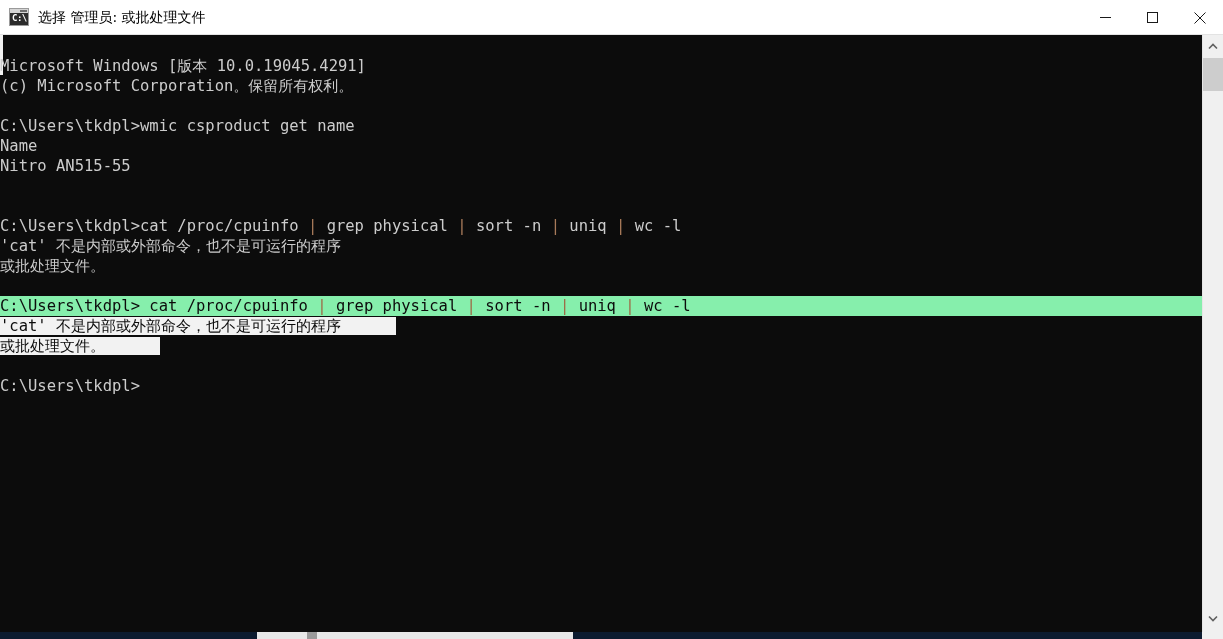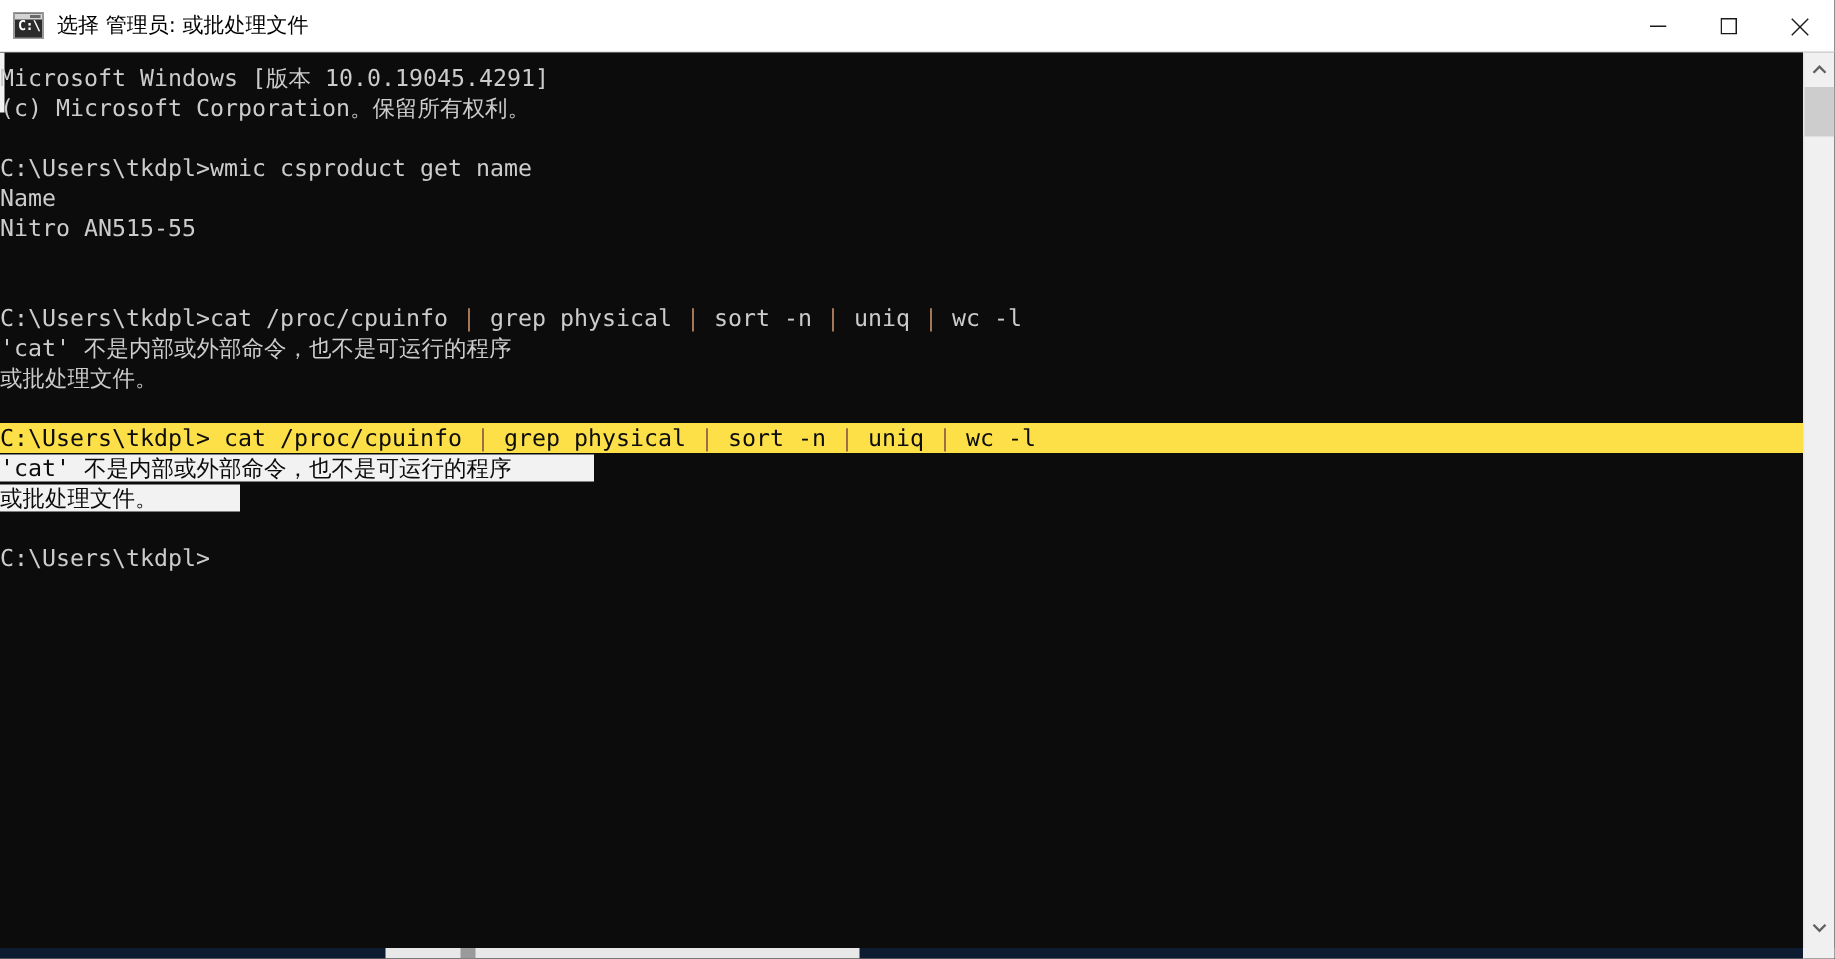--- a/index.html
+++ b/index.html
@@ -100,38 +100,38 @@
     left: 0;
     top: 35px;
     width: 1202px;
     height: 597px;
     background: #0c0c0c;
     overflow: hidden;
   }
   .screen {
     position: absolute;
     left: 0;
-    top: 7px;
+    top: 21px;
     width: 1202px;
     font-family: "DejaVu Sans Mono", "Liberation Mono", monospace;
     font-size: 15.5px;
     line-height: 20px;
     color: #cccccc;
     white-space: pre;
     letter-spacing: 0px;
   }
   .line {
     height: 20px;
     line-height: 20px;
     white-space: pre;
     position: relative;
   }
   .line .seg { white-space: pre; }
   .sel-full {
-    background: #fde047;
+    background: #86efac;
     color: #0c0c0c;
     display: block;
     width: 1202px;
   }
   .seg-sel {
     background: #f2f2f2;
     color: #0c0c0c;
   }
   .pipe { color: #a87a5a; }
   .pipe-sel { color: #9d6b47; }

